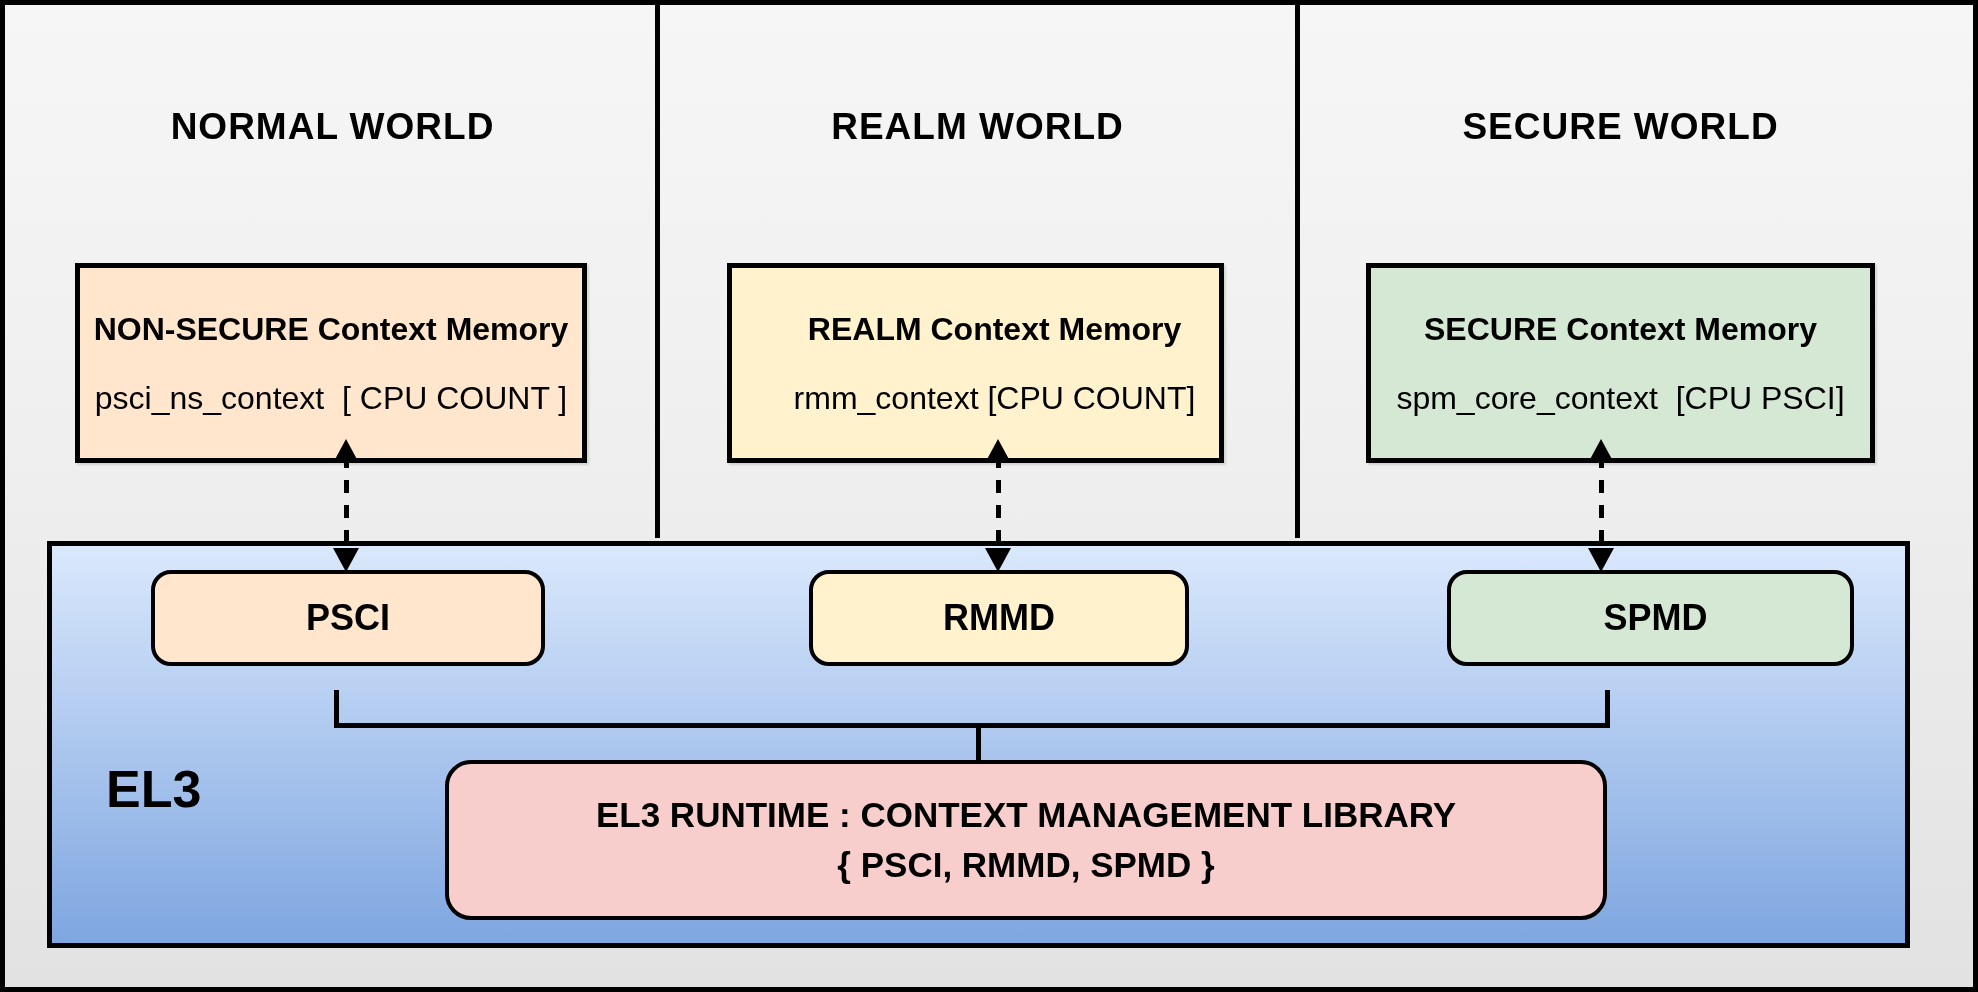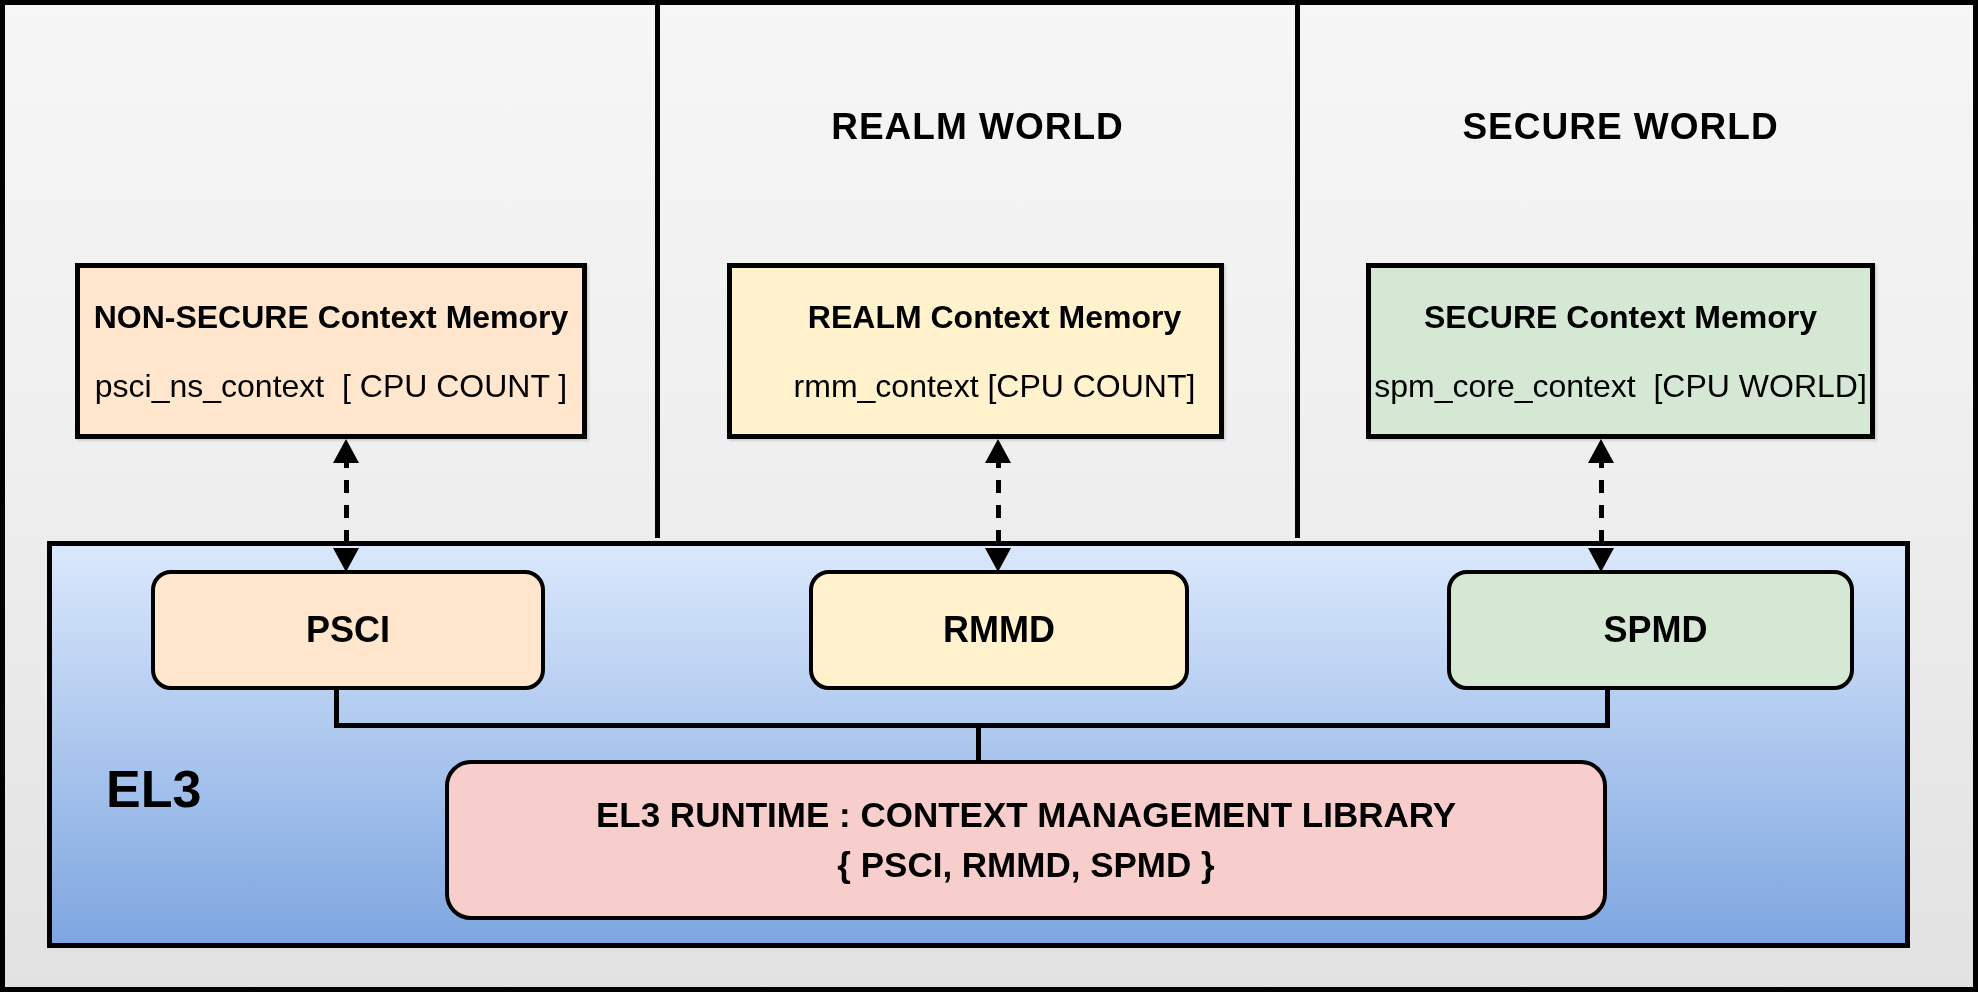--- a/index.html
+++ b/index.html
@@ -12,21 +12,21 @@
     font-family:"Liberation Sans", sans-serif;
     color:#000;
     overflow:hidden;
   }
   .sep{position:absolute;top:0;width:5px;height:533px;background:#000;}
   .world-title{
     position:absolute;top:100px;height:44px;line-height:44px;
     font-size:37px;font-weight:700;text-align:center;letter-spacing:1px;
   }
   .ctx-box{
-    position:absolute;top:258px;height:176px;
+    position:absolute;top:258px;height:200px;
     border:5px solid #000;
     display:flex;flex-direction:column;align-items:center;justify-content:center;gap:33px;
     box-shadow:2px 2px 2px rgba(0,0,0,0.12);
   }
   .ctx-title{font-size:32px;font-weight:700;line-height:36px;white-space:pre;}
   .ctx-sub{font-size:32px;font-weight:400;line-height:36px;white-space:pre;}
   .arrow{position:absolute;top:434px;width:26px;height:133px;}
   .arrow .dash{
     position:absolute;left:11px;top:16px;bottom:16px;width:5px;
     background:repeating-linear-gradient(180deg,#000 0 13px,transparent 13px 25px);
@@ -44,21 +44,21 @@
   .el3-box{
     position:absolute;left:42px;top:536px;width:1863px;height:407px;
     border:5px solid #000;
     background:linear-gradient(180deg,#dae8fc 0%,#7ea6e0 100%);
   }
   .el3-label{
     position:absolute;left:88px;top:756px;
     font-size:52px;font-weight:700;line-height:56px;margin-left:13px;
   }
   .module{
-    position:absolute;top:565px;height:120px;
+    position:absolute;top:565px;height:96px;
     border:4px solid #000;border-radius:20px;
     display:flex;align-items:center;justify-content:center;
     font-size:36px;font-weight:700;
   }
   .connector{position:absolute;background:#000;}
   .runtime-box{
     position:absolute;left:440px;top:755px;width:1162px;height:160px;
     border:4px solid #000;border-radius:26px;
     display:flex;flex-direction:column;align-items:center;justify-content:center;gap:8px;
     text-align:center;
@@ -66,34 +66,35 @@
   .runtime-line{font-size:35px;font-weight:700;line-height:42px;white-space:pre;}
 </style>
 </head>
 <body>
 
 <div class="canvas">
 
   <div class="sep" style="left:650px;"></div>
   <div class="sep" style="left:1290px;"></div>
 
+  <div class="world-title" style="left:5px;width:645px;">NORMAL WORLD</div>
   <div class="world-title" style="left:655px;width:635px;">REALM WORLD</div>
   <div class="world-title" style="left:1300px;width:631px;">SECURE WORLD</div>
 
   <div class="ctx-box" style="left: 70px; width: 512px; background: rgb(255, 230, 204);">
     <div class="ctx-title">NON-SECURE Context Memory</div>
     <div class="ctx-sub">psci_ns_context  [ CPU COUNT ]</div>
   </div>
   <div class="ctx-box" style="left: 722px; width: 497px; background: rgb(255, 242, 204); padding-left: 38px;">
     <div class="ctx-title">REALM Context Memory</div>
     <div class="ctx-sub">rmm_context [CPU COUNT]</div>
   </div>
   <div class="ctx-box" style="left: 1361px; width: 509px; background: rgb(213, 232, 212);">
     <div class="ctx-title">SECURE Context Memory</div>
-    <div class="ctx-sub">spm_core_context  [CPU WORLD]</div>
+    <div class="ctx-sub">spm_core_context  [CPU PSCI]</div>
   </div>
 
   <div class="el3-box"></div>
   <div class="el3-label">EL3</div>
 
   <div class="arrow" style="left:328px;">
     <div class="head-up"></div>
     <div class="dash"></div>
     <div class="head-down"></div>
   </div>

